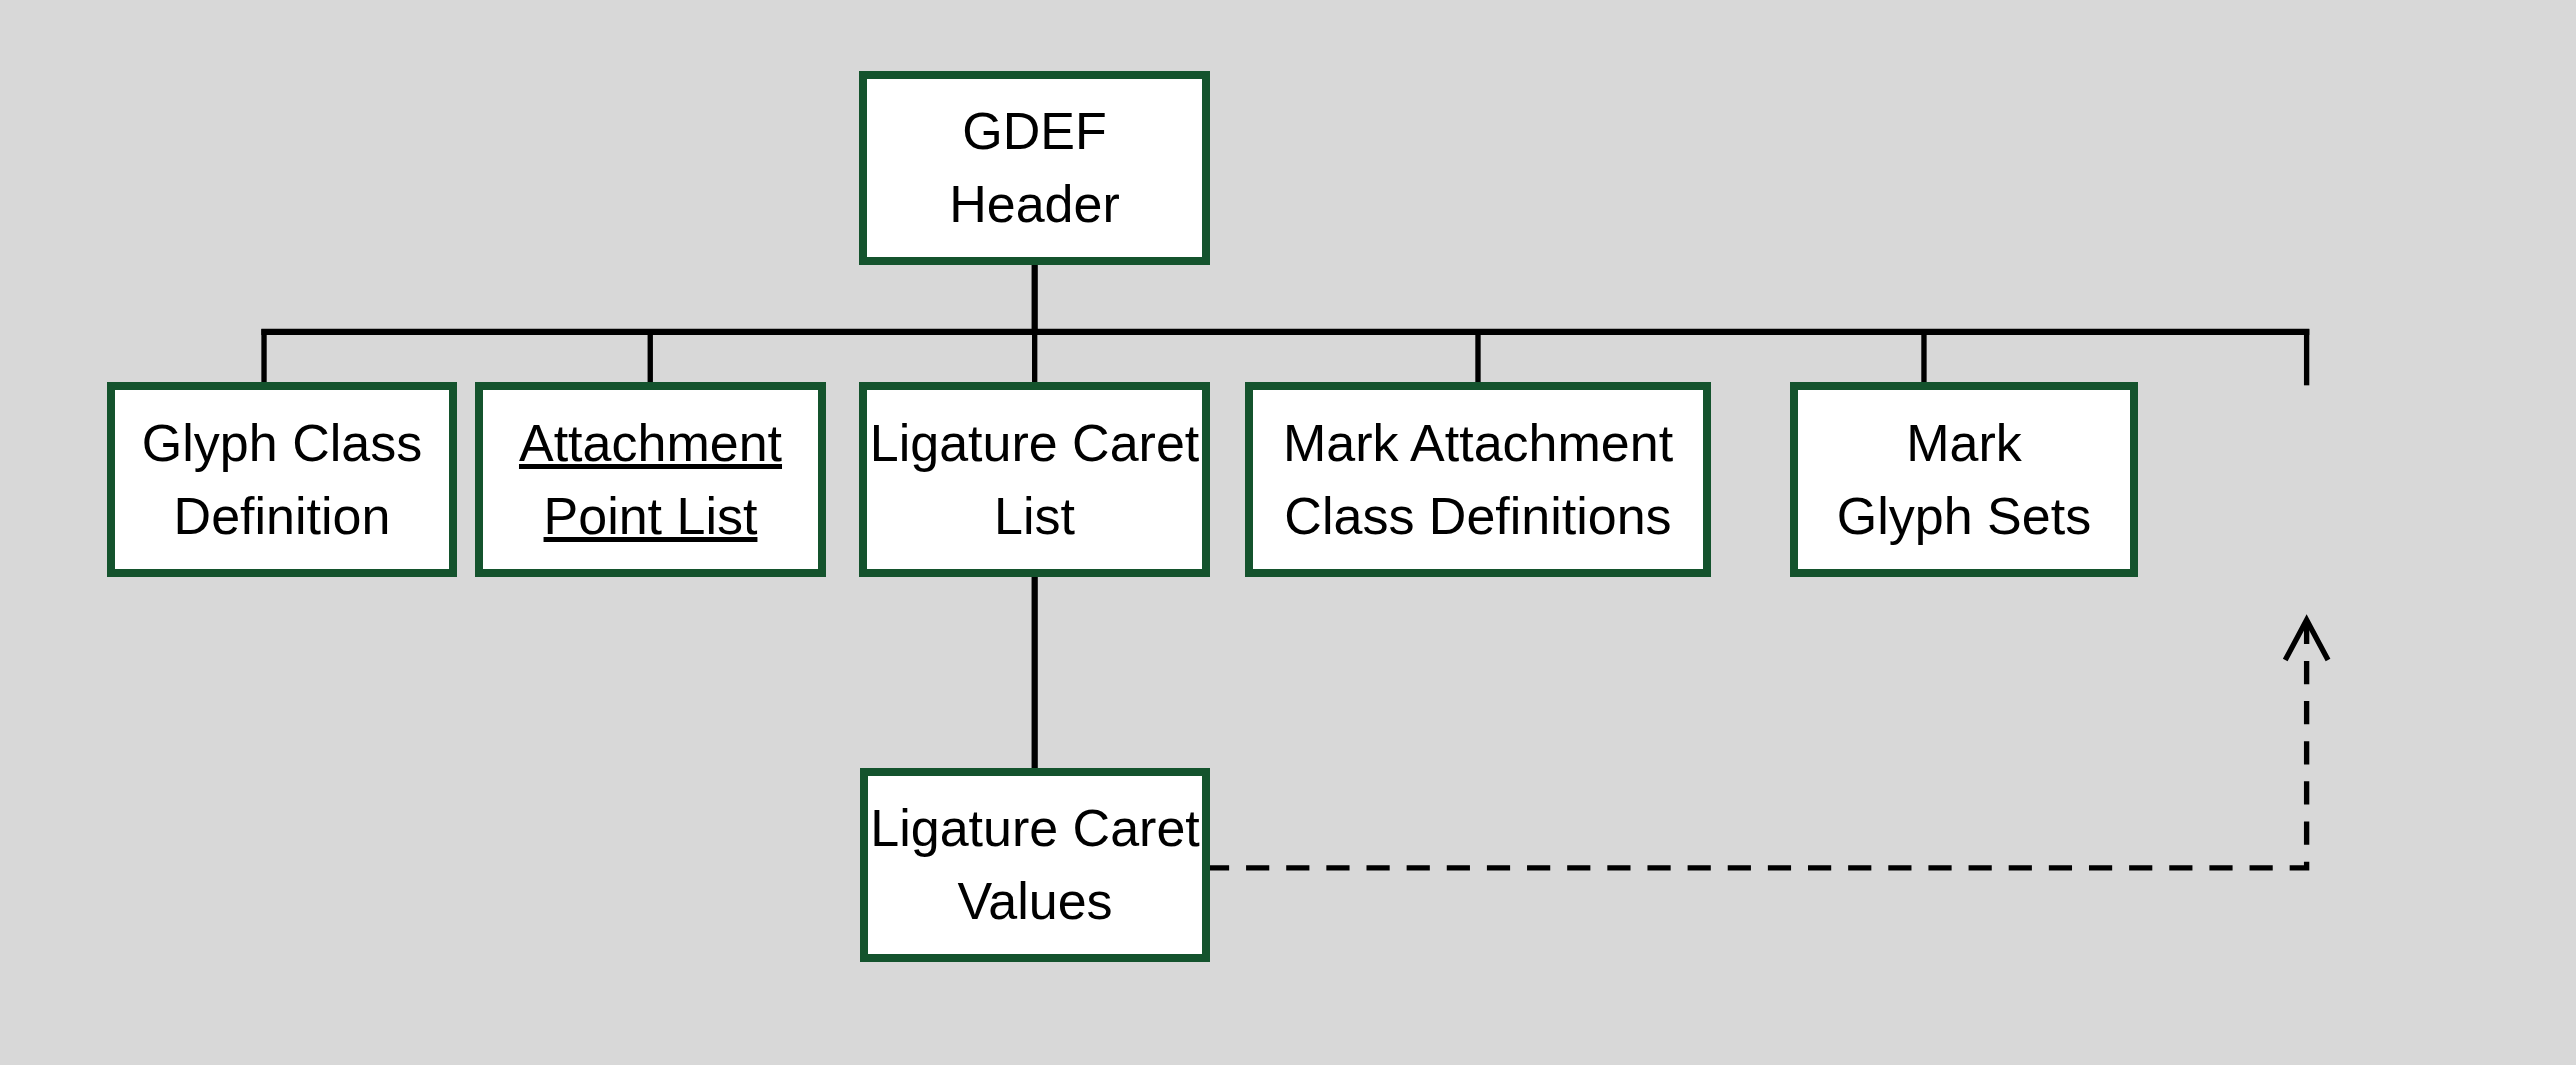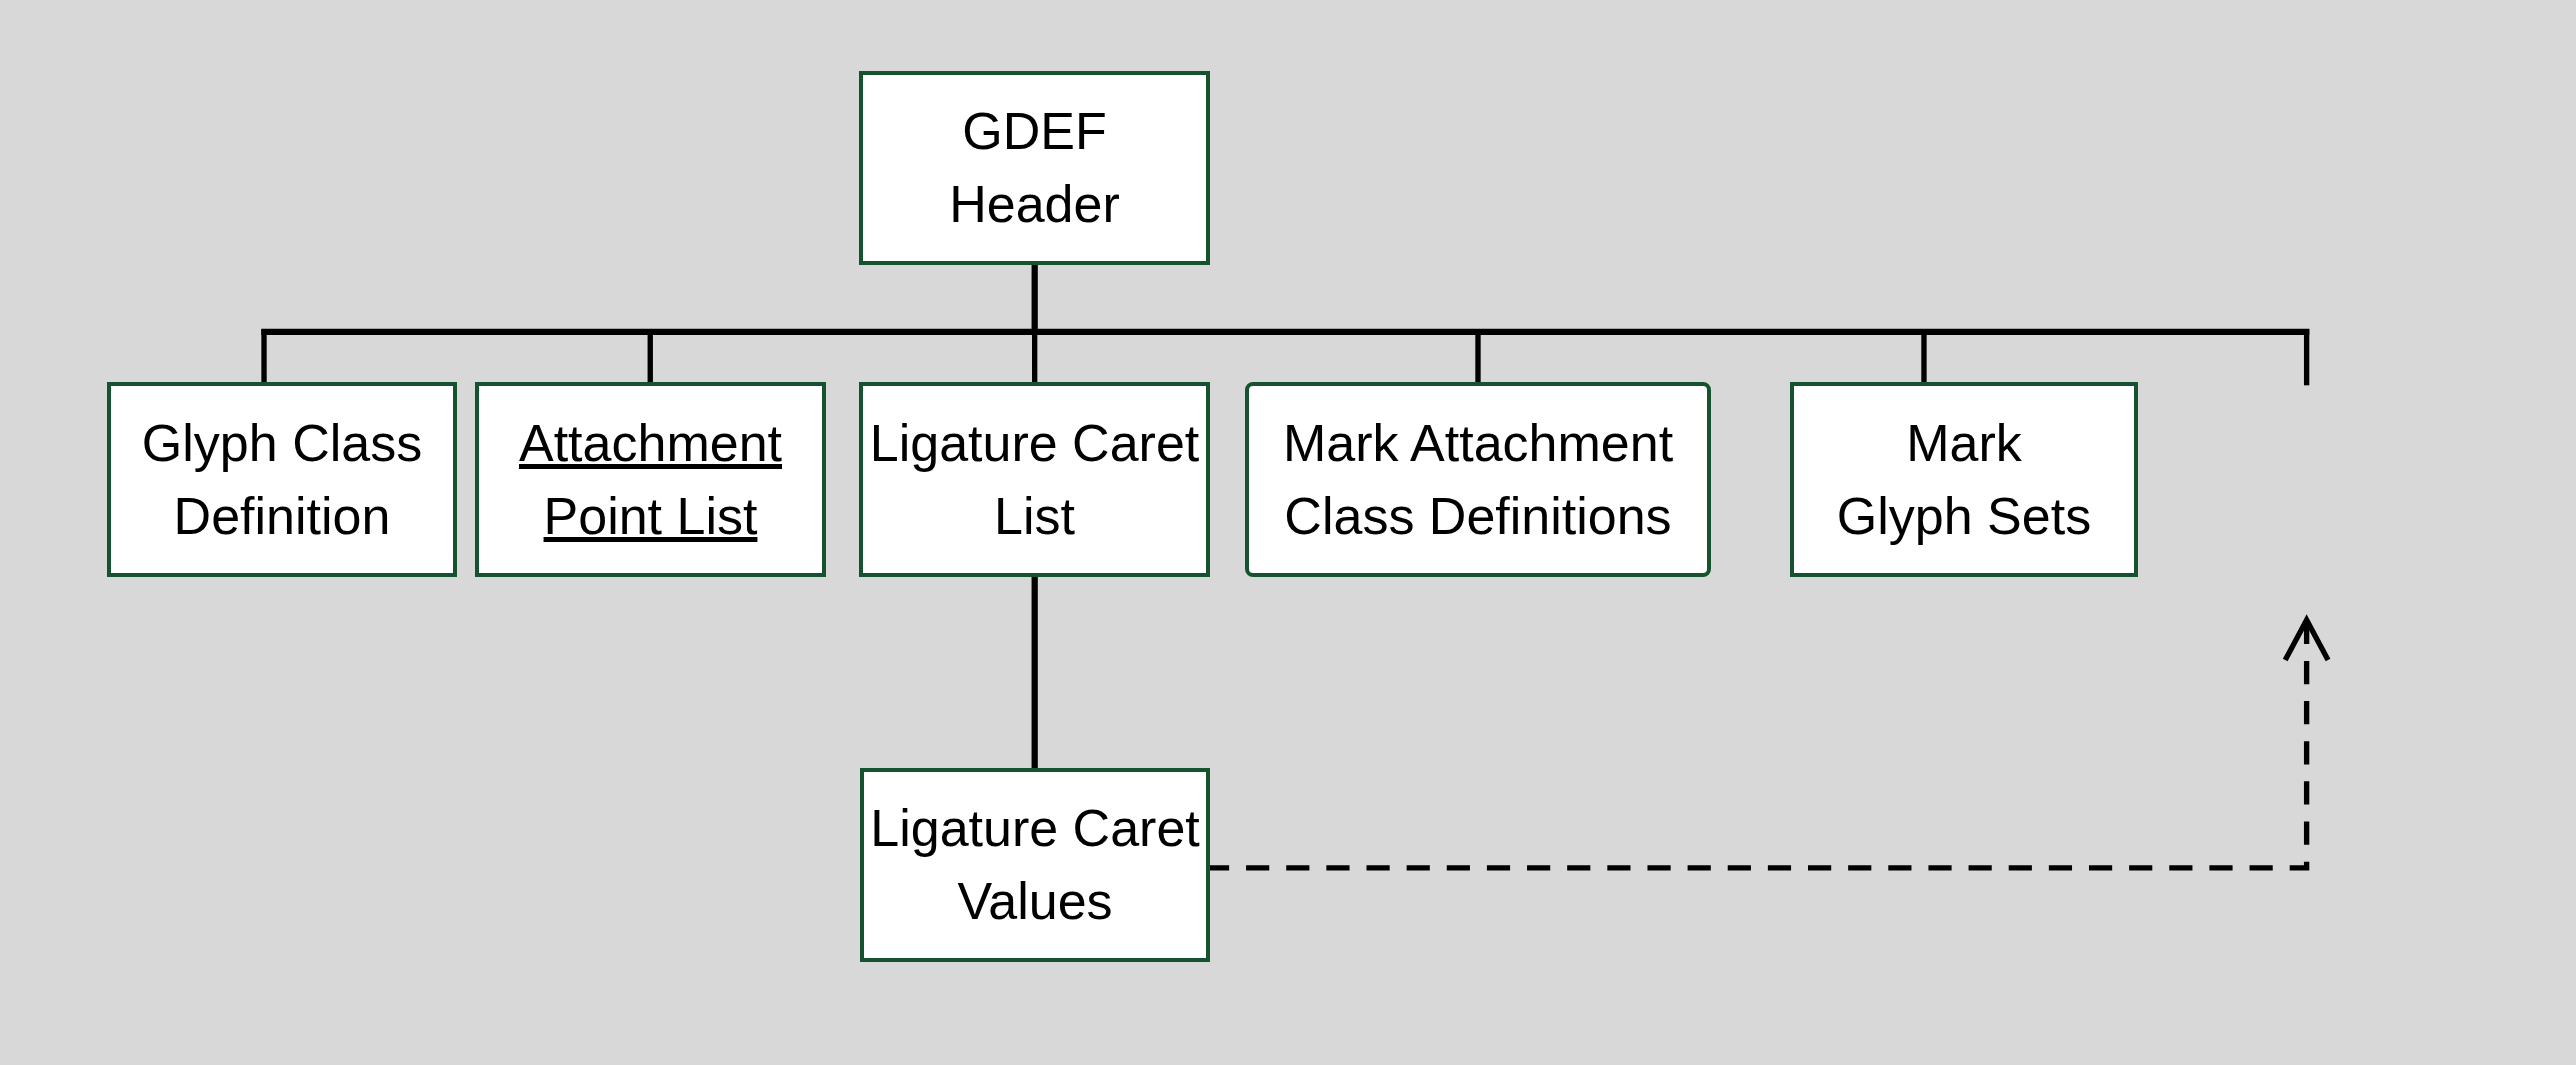--- a/index.html
+++ b/index.html
@@ -21,21 +21,21 @@
     position: absolute;
     left: 0;
     top: 0;
     width: 2576px;
     height: 1065px;
   }
   .node {
     position: absolute;
     box-sizing: border-box;
     background: #ffffff;
-    border: 4px solid #14532d;
+    border: 8px solid #14532d;
     display: flex;
     align-items: center;
     justify-content: center;
     text-align: center;
     color: #000000;
     font-size: 52px;
     line-height: 73px;
     white-space: pre;
   }
 </style>
@@ -76,21 +76,21 @@
   <div class="node" style="left:475px; top:382px; width:351px; height:195px;text-decoration:underline;">
     <span>Attachment
 Point List</span>
   </div>
 
   <div class="node" style="left:859px; top:382px; width:351px; height:195px;">
     <span>Ligature Caret
 List</span>
   </div>
 
-  <div class="node" style="left:1245px; top:382px; width:466px; height:195px;border-radius:8px;">
+  <div class="node" style="left:1245px; top:382px; width:466px; height:195px;">
     <span>Mark Attachment
 Class Definitions</span>
   </div>
 
   <div class="node" style="left:1750px; top:382px; width:348px; height:195px;margin-left:40px;">
     <span>Mark
 Glyph Sets</span>
   </div>
 
 

